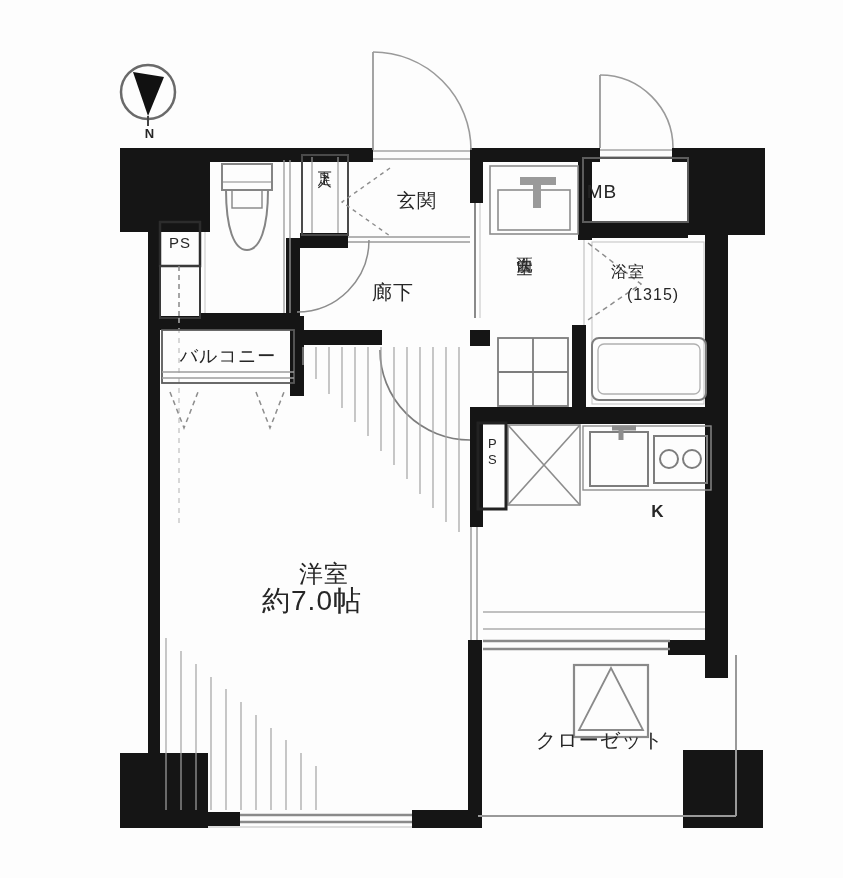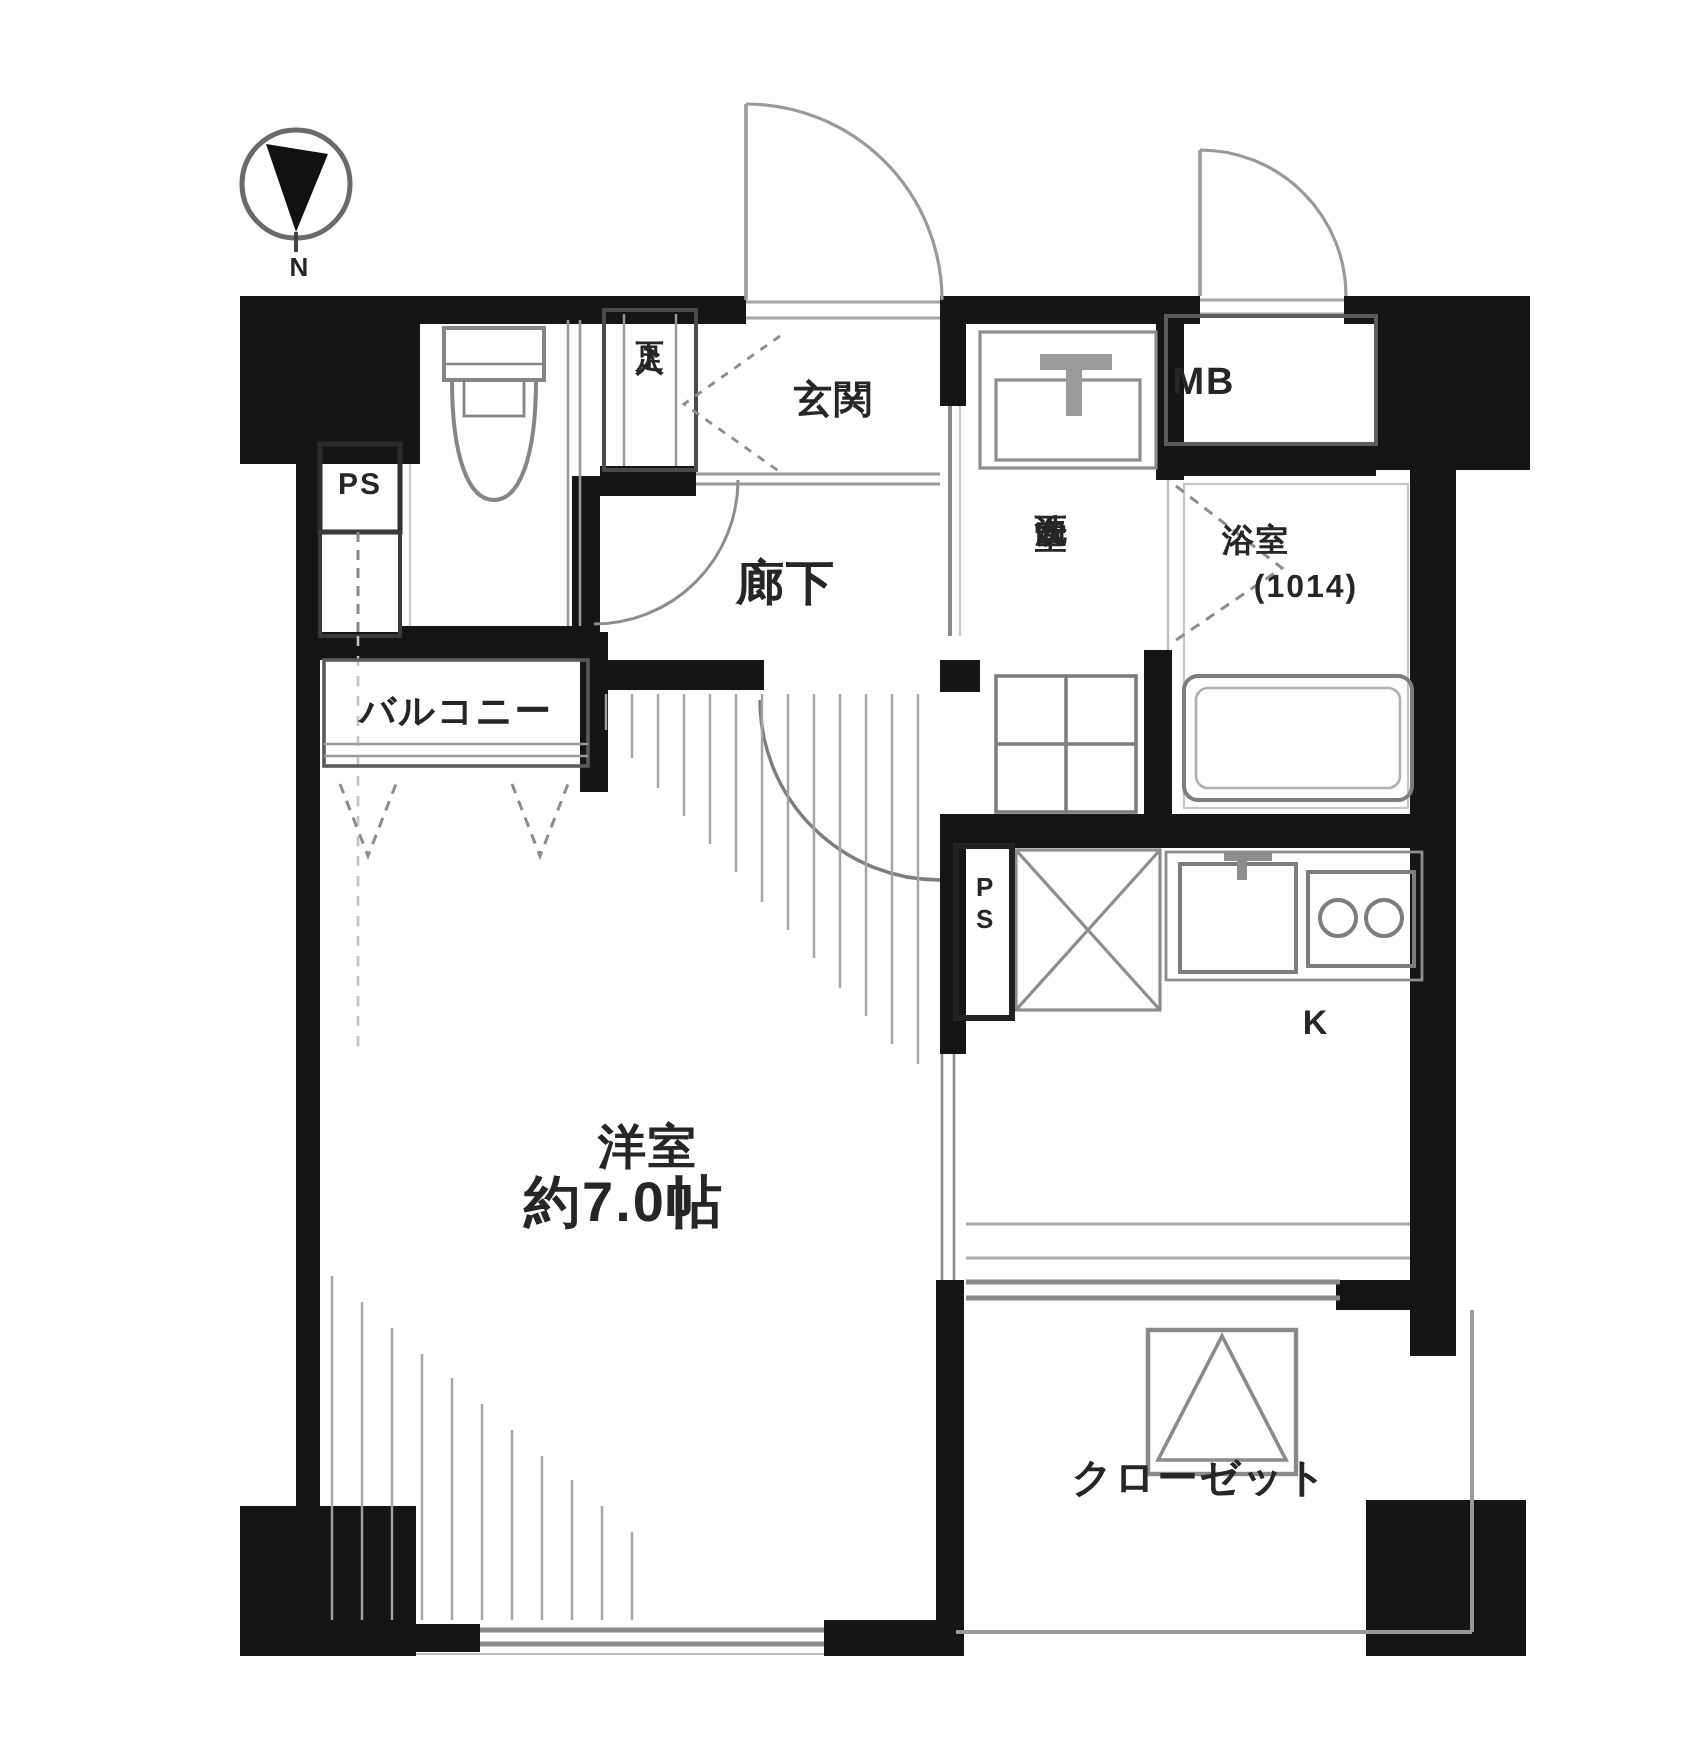--- a/index.html
+++ b/index.html
@@ -1,20 +1,20 @@
 <!DOCTYPE html>
 <html><head>
 <meta charset="utf-8">
 <style>
   html,body{margin:0;padding:0;background:#ffffff;}
   #stage{position:relative;width:843px;height:878px;background:#fdfdfd;overflow:hidden;
          font-family:"Liberation Sans","DejaVu Sans",sans-serif;}
   #plan-svg{position:absolute;left:0;top:0;}
   .lbl{position:absolute;color:#262626;white-space:nowrap;transform:translate(-50%,-50%);
-       text-align:center;line-height:1.05;letter-spacing:1px;font-weight:bold;}
+       text-align:center;line-height:1.05;letter-spacing:1px;}
   .vert{writing-mode:vertical-rl;text-orientation:upright;transform:translate(-50%,0);}
 </style>
 </head>
 <body>
 
 <div id="stage">
 
 <svg id="plan-svg" width="843" height="878" viewBox="0 0 843 878">
 
   <g fill="#151515" stroke="none">
@@ -159,23 +159,23 @@
 
 <div class="lbl vert" style="left:325px;top:160px;font-size:14px">下足入</div>
 
 <div class="lbl" style="left:417px;top:201px;font-size:19px">玄関</div>
 
 <div class="lbl" style="left:602px;top:192px;font-size:19px">MB</div>
 
 <div class="lbl vert" style="left:524px;top:244px;font-size:16px">洗面室</div>
 
 <div class="lbl" style="left:628px;top:272px;font-size:16px">浴室</div>
-<div class="lbl" style="left:653px;top:295px;font-size:16px">(1014)</div>
+<div class="lbl" style="left:653px;top:295px;font-size:16px">(1315)</div>
 
-<div class="lbl" style="left:393px;top:292px;font-size:24px">廊下</div>
+<div class="lbl" style="left:393px;top:292px;font-size:20px">廊下</div>
 
 <div class="lbl" style="left:228px;top:356px;font-size:18px">バルコニー</div>
 
 <div class="lbl" style="left:324px;top:574px;font-size:24px">洋室</div>
 <div class="lbl" style="left:312px;top:601px;font-size:28px">約7.0帖</div>
 
 <div class="lbl vert" style="left:492px;top:436px;font-size:13px">PS</div>
 
 <div class="lbl" style="left:658px;top:512px;font-size:17px;font-weight:bold">K</div>
 

